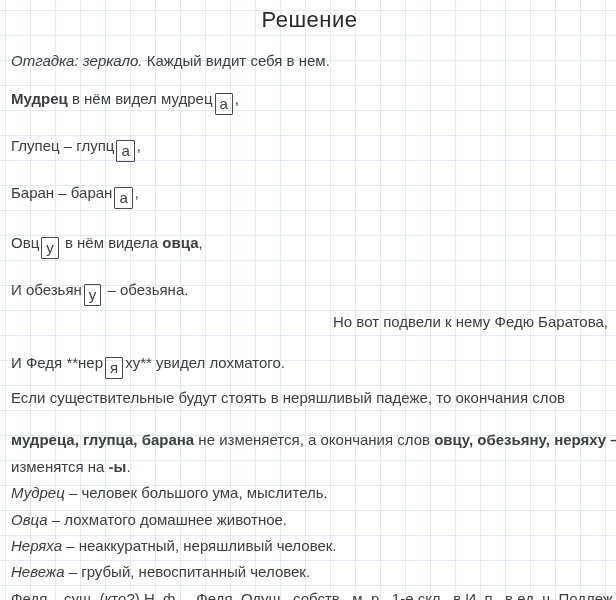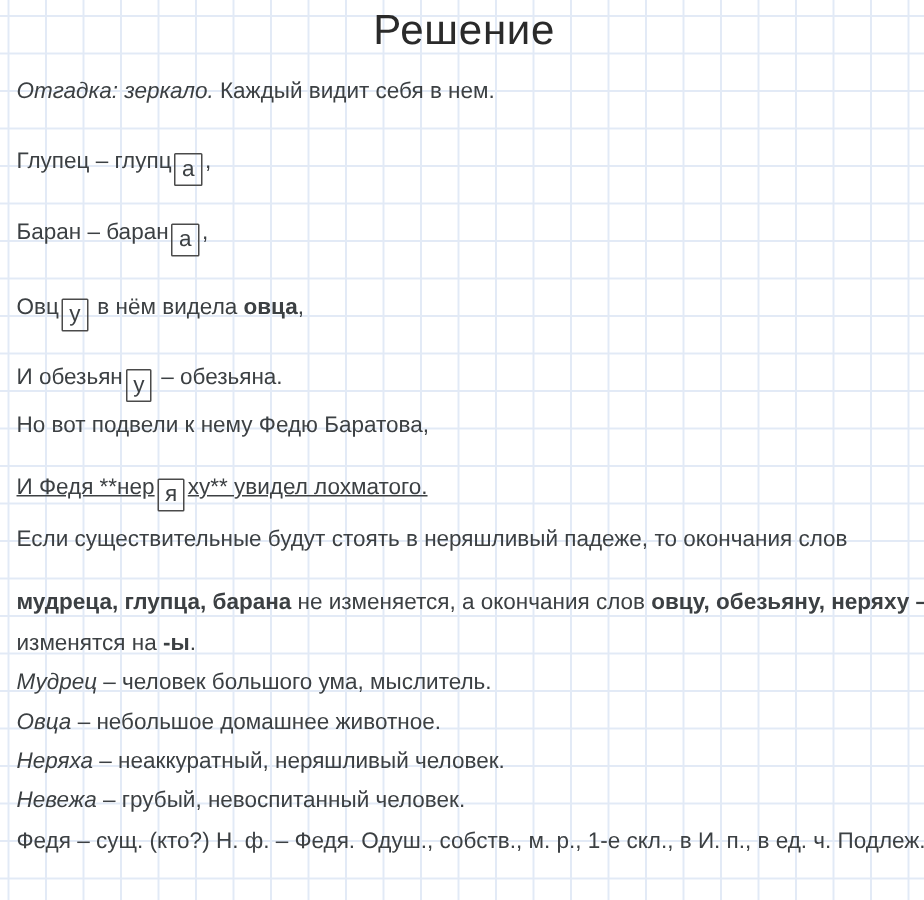--- a/index.html
+++ b/index.html
@@ -21,21 +21,21 @@
   }
   .page {
     width: 616px;
     height: 600px;
     box-sizing: border-box;
     padding: 0 8px 0 11px;
   }
   h1.title {
     margin: 5px 0 0 0;
     padding: 0;
-    font-size: 28px;
+    font-size: 22px;
     line-height: 30px;
     font-weight: 400;
     text-align: center;
     color: #2a2a2a;
     letter-spacing: 0.5px;
   }
   .line {
     height: 22px;
     line-height: 22px;
     font-size: 15px;
@@ -55,46 +55,47 @@
     vertical-align: -5px;
     font-weight: 400;
   }
   
   .line-1  { margin-top: 15px; }
   .line-2  { margin-top: 16px; }
   .line-3  { margin-top: 25px; }
   .line-4  { margin-top: 25px; }
   .line-5  { margin-top: 28px; }
   .line-6  { margin-top: 25px; }
-  .line-7  { margin-top: 10px; }
-  .line-8  { margin-top: 19px; text-decoration: underline; }
+  .line-7  { margin-top: 10px; text-align: right; }
+  .line-8  { margin-top: 19px; }
   .line-9  { margin-top: 13px; }
   .line-10 { margin-top: 20px; }
   .line-11 { margin-top: 5px; }
   .line-12 { margin-top: 4px; }
   .line-13 { margin-top: 5px; }
   .line-14 { margin-top: 4px; }
   .line-15 { margin-top: 4px; }
   .line-16 { margin-top: 5px; }
 </style>
 </head>
 <body>
 
 <div class="page">
   <h1 class="title">Решение</h1>
   <div id="content">
       <div class="line line-1"><span class="seg-bold-italic">Отгадка: зеркало.</span><span class="seg-regular"> Каждый видит себя в нем.</span></div>
+      <div class="line line-2"><span class="seg-bold">Мудрец</span><span class="seg-regular"> в нём видел мудрец</span><span class="seg-boxed">а</span><span class="seg-regular">,</span></div>
       <div class="line line-3"><span class="seg-regular">Глупец – глупц</span><span class="seg-boxed">а</span><span class="seg-regular">,</span></div>
       <div class="line line-4"><span class="seg-regular">Баран – баран</span><span class="seg-boxed">а</span><span class="seg-regular">,</span></div>
       <div class="line line-5"><span class="seg-regular">Овц</span><span class="seg-boxed">у</span><span class="seg-regular"> в нём видела </span><span class="seg-bold">овца</span><span class="seg-regular">,</span></div>
       <div class="line line-6"><span class="seg-regular">И обезьян</span><span class="seg-boxed">у</span><span class="seg-regular"> – обезьяна.</span></div>
       <div class="line line-7"><span class="seg-regular">Но вот подвели к нему Федю Баратова,</span></div>
       <div class="line line-8"><span class="seg-regular">И Федя **нер</span><span class="seg-boxed">я</span><span class="seg-regular">ху** увидел лохматого.</span></div>
       <div class="line line-9"><span class="seg-regular">Если существительные будут стоять в неряшливый падеже, то окончания слов</span></div>
       <div class="line line-10"><span class="seg-bold">мудреца, глупца, барана</span><span class="seg-regular"> не изменяется, а окончания слов </span><span class="seg-bold">овцу, обезьяну, неряху –</span></div>
       <div class="line line-11"><span class="seg-regular">изменятся на </span><span class="seg-bold">-ы</span><span class="seg-regular">.</span></div>
       <div class="line line-12"><span class="seg-bold-italic">Мудрец</span><span class="seg-regular"> – человек большого ума, мыслитель.</span></div>
-      <div class="line line-13"><span class="seg-bold-italic">Овца</span><span class="seg-regular"> – небольшое домашнее животное.</span></div>
+      <div class="line line-13"><span class="seg-bold-italic">Овца</span><span class="seg-regular"> – лохматого домашнее животное.</span></div>
       <div class="line line-14"><span class="seg-bold-italic">Неряха</span><span class="seg-regular"> – неаккуратный, неряшливый человек.</span></div>
       <div class="line line-15"><span class="seg-bold-italic">Невежа</span><span class="seg-regular"> – грубый, невоспитанный человек.</span></div>
       <div class="line line-16"><span class="seg-regular">Федя – сущ. (кто?) Н. ф. – Федя. Одуш., собств., м. р., 1-е скл., в И. п., в ед. ч. Подлеж.</span></div>
     </div>
 </div>
 
 </body></html>

